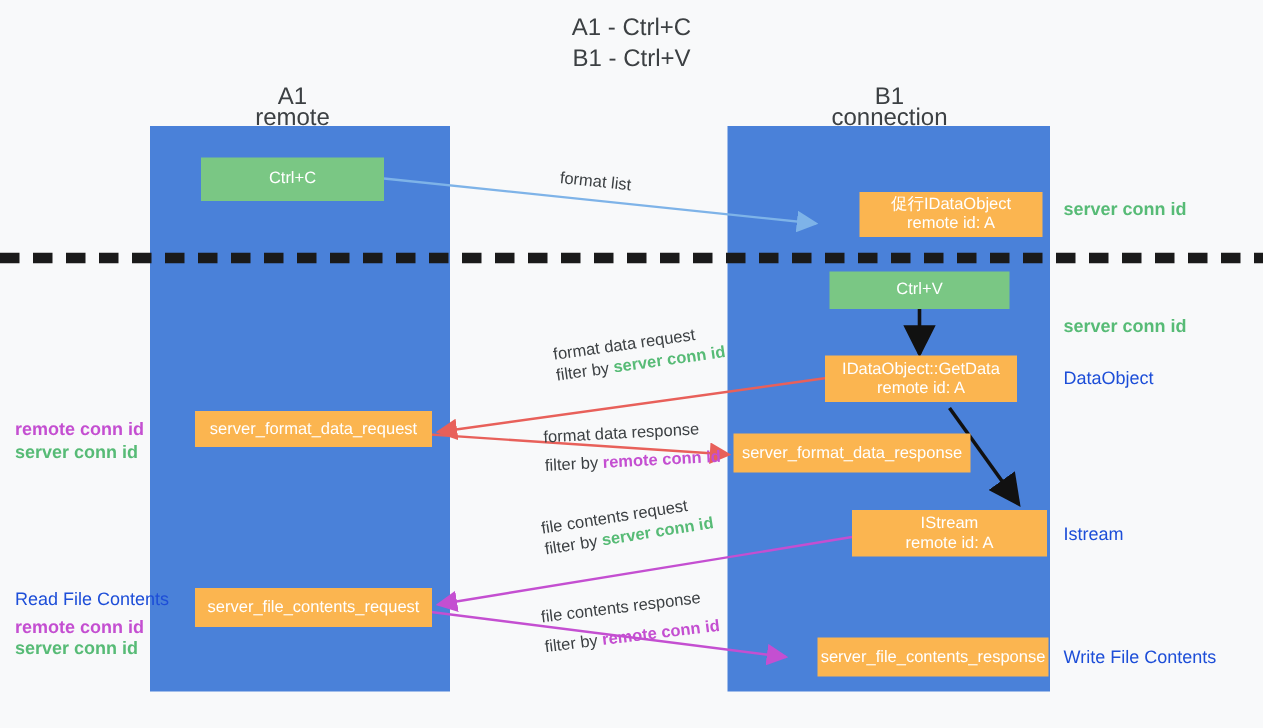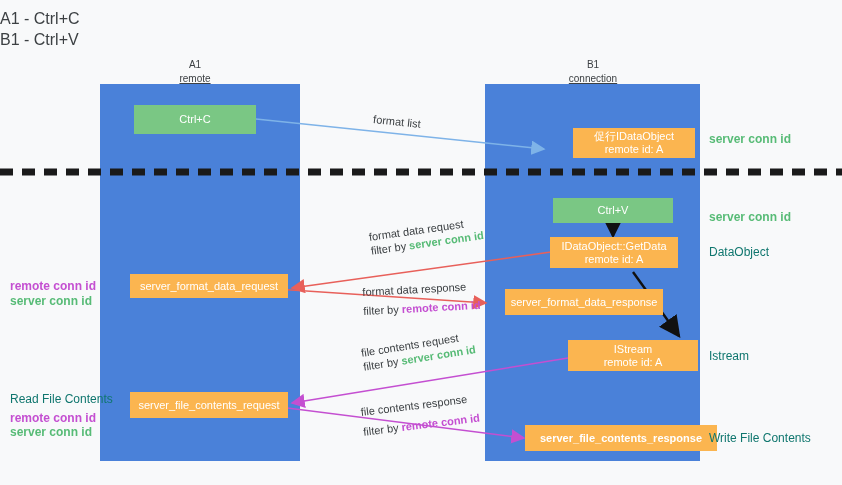--- a/index.html
+++ b/index.html
@@ -8,44 +8,44 @@
     background:#f8f9fa;
     font-family:"Liberation Sans", sans-serif;
     color:#3c4043;
     overflow:hidden;
     position:relative;
   }
   #canvas{position:absolute;inset:0;}
   svg.layer{position:absolute;left:0;top:0;width:842px;height:485px;overflow:visible;pointer-events:none;}
 
   .title{
-    position:absolute;left:0;top:8px;width:842px;text-align:left;
+    position:absolute;left:0;top:8px;width:842px;text-align:center;
     font-size:16px;line-height:21px;color:#3c4043;
   }
 
   .col-head{
-    position:absolute;text-align:center;font-size:10px;line-height:14px;color:#3c4043;
+    position:absolute;text-align:center;font-size:16px;line-height:14px;color:#3c4043;
   }
   .col-head .l2{display:block;text-decoration:underline;}
 
   .column{position:absolute;background:#4a81d9;}
 
   .node{
     position:absolute;box-sizing:border-box;
     display:flex;flex-direction:column;align-items:center;justify-content:center;
     color:#ffffff;font-size:11px;line-height:13px;text-align:center;
   }
   .node.green{background:#7ac784;}
   .node.orange{background:#fbb550;}
   .node .ln{display:block;white-space:nowrap;}
 
   .side-label{position:absolute;font-size:12px;line-height:15px;white-space:nowrap;}
   .c-green{color:#57bb76;font-weight:bold;}
   .c-magenta{color:#c44fd1;font-weight:bold;}
-  .c-dark{color:#0f766e;}
+  .c-dark{color:#1d4ed8;}
 
   .edge-label{
     position:absolute;font-size:11px;line-height:14px;white-space:nowrap;
     color:#3c4043;transform-origin:left top;
   }
   .edge-label .c-green,.edge-label .c-magenta{font-weight:bold;}
 </style>
 </head>
 <body>
 
@@ -103,47 +103,47 @@
 
   <div class="node green" style="left:134px;top:105px;width:122px;height:29px;">
     <span class="ln">Ctrl+C</span>
   </div>
 
   <div class="node orange" style="left:552px;top:128px;width:122px;height:30px;margin-left:21px;">
     <span class="ln">促行IDataObject</span>
     <span class="ln">remote id: A</span>
   </div>
 
-  <div class="node green" style="left:553px;top:181px;width:120px;height:25px;margin-top:17px;">
+  <div class="node green" style="left:553px;top:181px;width:120px;height:25px;">
     <span class="ln">Ctrl+V</span>
   </div>
 
   <div class="node orange" style="left:550px;top:237px;width:128px;height:31px;">
     <span class="ln">IDataObject::GetData</span>
     <span class="ln">remote id: A</span>
   </div>
 
   <div class="node orange" style="left:130px;top:274px;width:158px;height:24px;">
     <span class="ln">server_format_data_request</span>
   </div>
 
-  <div class="node orange" style="left:489px;top:289px;width:158px;height:26px;margin-left:16px;">
+  <div class="node orange" style="left:489px;top:289px;width:158px;height:26px;">
     <span class="ln">server_format_data_response</span>
   </div>
 
   <div class="node orange" style="left:568px;top:340px;width:130px;height:31px;">
     <span class="ln">IStream</span>
     <span class="ln">remote id: A</span>
   </div>
 
   <div class="node orange" style="left:130px;top:392px;width:158px;height:26px;">
     <span class="ln">server_file_contents_request</span>
   </div>
 
-  <div class="node orange" style="left:525px;top:425px;width:192px;height:26px;font-weight:bold;">
+  <div class="node orange" style="left:545px;top:425px;width:154px;height:26px;">
     <span class="ln">server_file_contents_response</span>
   </div>
 
   <div class="side-label c-green" style="left:709px;top:132px;">server conn id</div>
   <div class="side-label c-green" style="left:709px;top:210px;">server conn id</div>
   <div class="side-label c-dark" style="left:709px;top:245px;">DataObject</div>
   <div class="side-label c-dark" style="left:709px;top:349px;">Istream</div>
   <div class="side-label c-dark" style="left:709px;top:431px;">Write File Contents</div>
 
   <div class="side-label c-magenta" style="left:10px;top:279px;">remote conn id</div>

